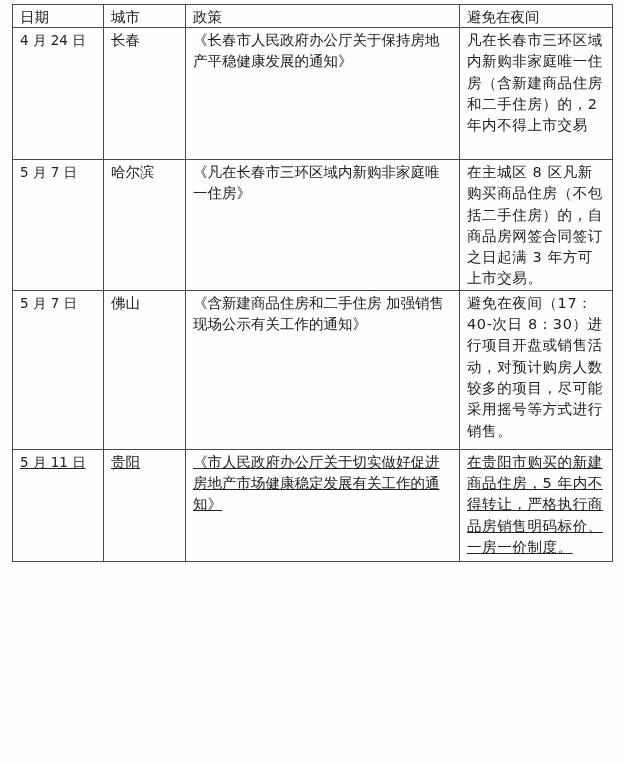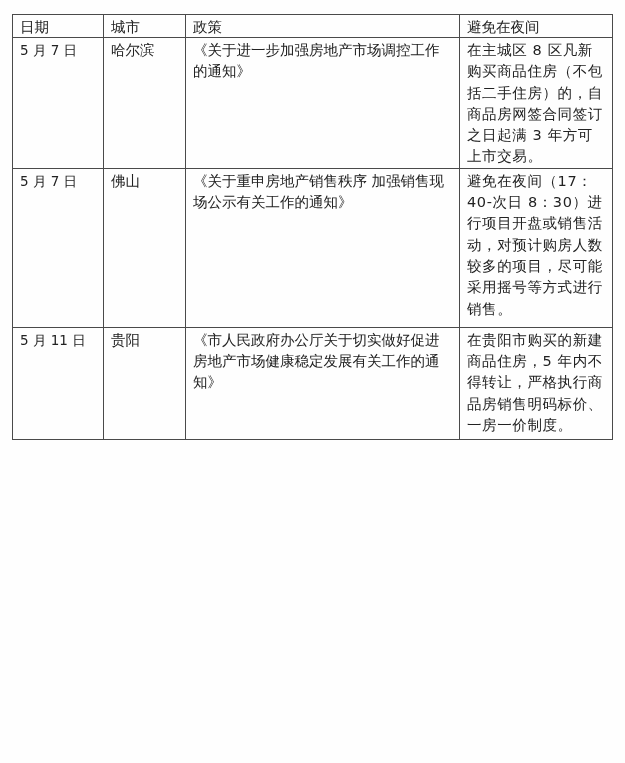--- a/index.html
+++ b/index.html
@@ -12,21 +12,21 @@
     }
     .page {
       position: relative;
       width: 625px;
       height: 763px;
       background: #fefefe;
     }
     table.policy-table {
       position: absolute;
       left: 12px;
-      top: 14px;
+      top: 4px;
       width: 600px;
       border-collapse: collapse;
       table-layout: fixed;
       font-family: "DejaVu Sans", "Liberation Sans", sans-serif;
       color: #222222;
     }
     table.policy-table td, table.policy-table th {
       border: 1.5px solid #4a4a4a;
       vertical-align: top;
       text-align: left;
@@ -51,21 +51,21 @@
       padding-right: 4px;
     }
     col.c-date { width: 91px; }
     col.c-city { width: 82px; }
     col.c-policy { width: 274px; }
     col.c-summary { width: 153px; }
     tr.r1 td { height: 129px; }
     tr.r2 td { height: 124px; }
     tr.r3 td { height: 156px; }
     tr.r4 td { height: 171px; }
-    tr.r5 td { height: 109px; }
+    tr.r5 td { height: 109px; text-decoration: underline; }
   </style>
 </head>
 <body>
 
 <div class="page">
   <table class="policy-table">
     <colgroup>
       <col class="c-date">
       <col class="c-city">
       <col class="c-policy">
@@ -73,30 +73,36 @@
     </colgroup>
     <thead>
       <tr>
         <th>日期</th>
         <th>城市</th>
         <th>政策</th>
         <th>避免在夜间</th>
       </tr>
     </thead>
     <tbody>
+      <tr class="r1">
+        <td class="date-cell">4 月 24 日</td>
+        <td>长春</td>
+        <td>《长春市人民政府办公厅关于保持房地产平稳健康发展的通知》</td>
+        <td class="summary-cell">凡在长春市三环区域内新购非家庭唯一住房（含新建商品住房和二手住房）的，2 年内不得上市交易</td>
+      </tr>
       <tr class="r2">
         <td class="date-cell">5 月 7 日</td>
         <td>哈尔滨</td>
-        <td>《关于进一步加强房地产市场调控工作的通知》</td>
+        <td>《凡在长春市三环区域内新购非家庭唯一住房》</td>
         <td class="summary-cell">在主城区 8 区凡新购买商品住房（不包括二手住房）的，自商品房网签合同签订之日起满 3 年方可上市交易。</td>
       </tr>
       <tr class="r3">
         <td class="date-cell">5 月 7 日</td>
         <td>佛山</td>
-        <td>《关于重申房地产销售秩序 加强销售现场公示有关工作的通知》</td>
+        <td>《含新建商品住房和二手住房 加强销售现场公示有关工作的通知》</td>
         <td class="summary-cell">避免在夜间（17：40-次日 8：30）进行项目开盘或销售活动，对预计购房人数较多的项目，尽可能采用摇号等方式进行销售。</td>
       </tr>
       <tr class="r5">
         <td class="date-cell">5 月 11 日</td>
         <td>贵阳</td>
         <td>《市人民政府办公厅关于切实做好促进房地产市场健康稳定发展有关工作的通知》</td>
         <td class="summary-cell">在贵阳市购买的新建商品住房，5 年内不得转让，严格执行商品房销售明码标价、一房一价制度。</td>
       </tr>
     </tbody>
   </table>

